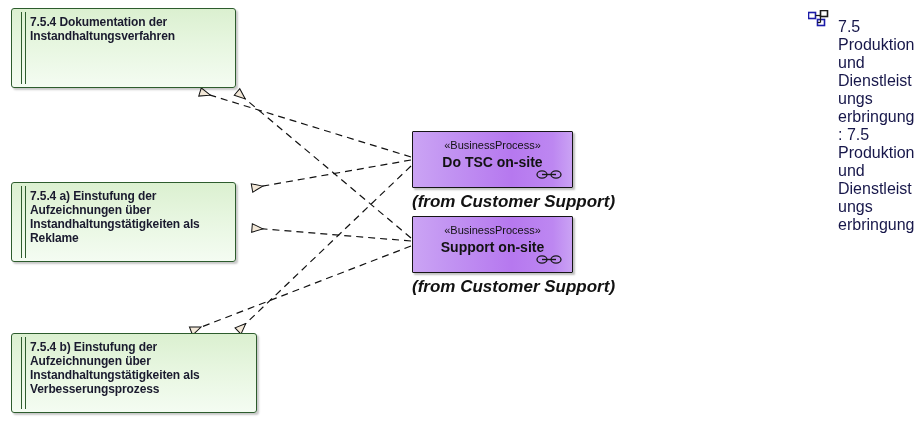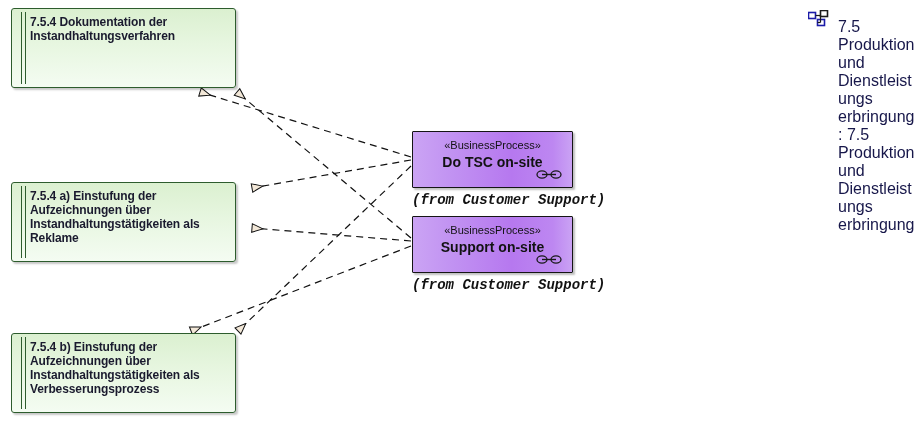--- a/index.html
+++ b/index.html
@@ -91,26 +91,25 @@
   .bp-icon {
     position: absolute;
     right: 10px;
     bottom: 7px;
     width: 26px;
     height: 11px;
   }
   .bp-from {
     position: absolute;
     text-align: center;
-    font-size: 14px;
+    font-size: 17px;
     font-style: italic;
     font-weight: bold;
     color: #121212;
     white-space: nowrap;
-    font-family: Liberation Mono, monospace;
   }
 
   
   #diagram-ref {
     position: absolute;
     left: 808px;
     top: 10px;
     width: 112px;
   }
   #diagram-ref .dr-icon {
@@ -159,21 +158,21 @@
   <div class="req-node" style="left:11px; top:8px; width:225px; height:80px;">
     <div class="req-bar"></div>
     <div class="req-text">7.5.4 Dokumentation der Instandhaltungsverfahren</div>
   </div>
 
   <div class="req-node" style="left:11px; top:170px; width:225px; height:80px;margin-top:12px;">
     <div class="req-bar"></div>
     <div class="req-text">7.5.4 a) Einstufung der Aufzeichnungen über Instandhaltungstätigkeiten als Reklame</div>
   </div>
 
-  <div class="req-node" style="left:11px; top:333px; width:225px; height:80px;">
+  <div class="req-node" style="left:11px; top:333px; width:246px; height:80px;">
     <div class="req-bar"></div>
     <div class="req-text">7.5.4 b) Einstufung der Aufzeichnungen über Instandhaltungstätigkeiten als Verbesserungsprozess</div>
   </div>
 
   <div class="bp-node" style="left:412px; top:131px; width:161px; height:57px;">
     <div class="bp-stereo">«BusinessProcess»</div>
     <div class="bp-name">Do TSC on-site</div>
     <svg class="bp-icon" viewBox="0 0 26 11">
       <line x1="6" y1="5.5" x2="20" y2="5.5" stroke="#1a1a1a" stroke-width="1.4"></line>
       <ellipse cx="6" cy="5.5" rx="5" ry="3.6" fill="none" stroke="#1a1a1a" stroke-width="1.3"></ellipse>

